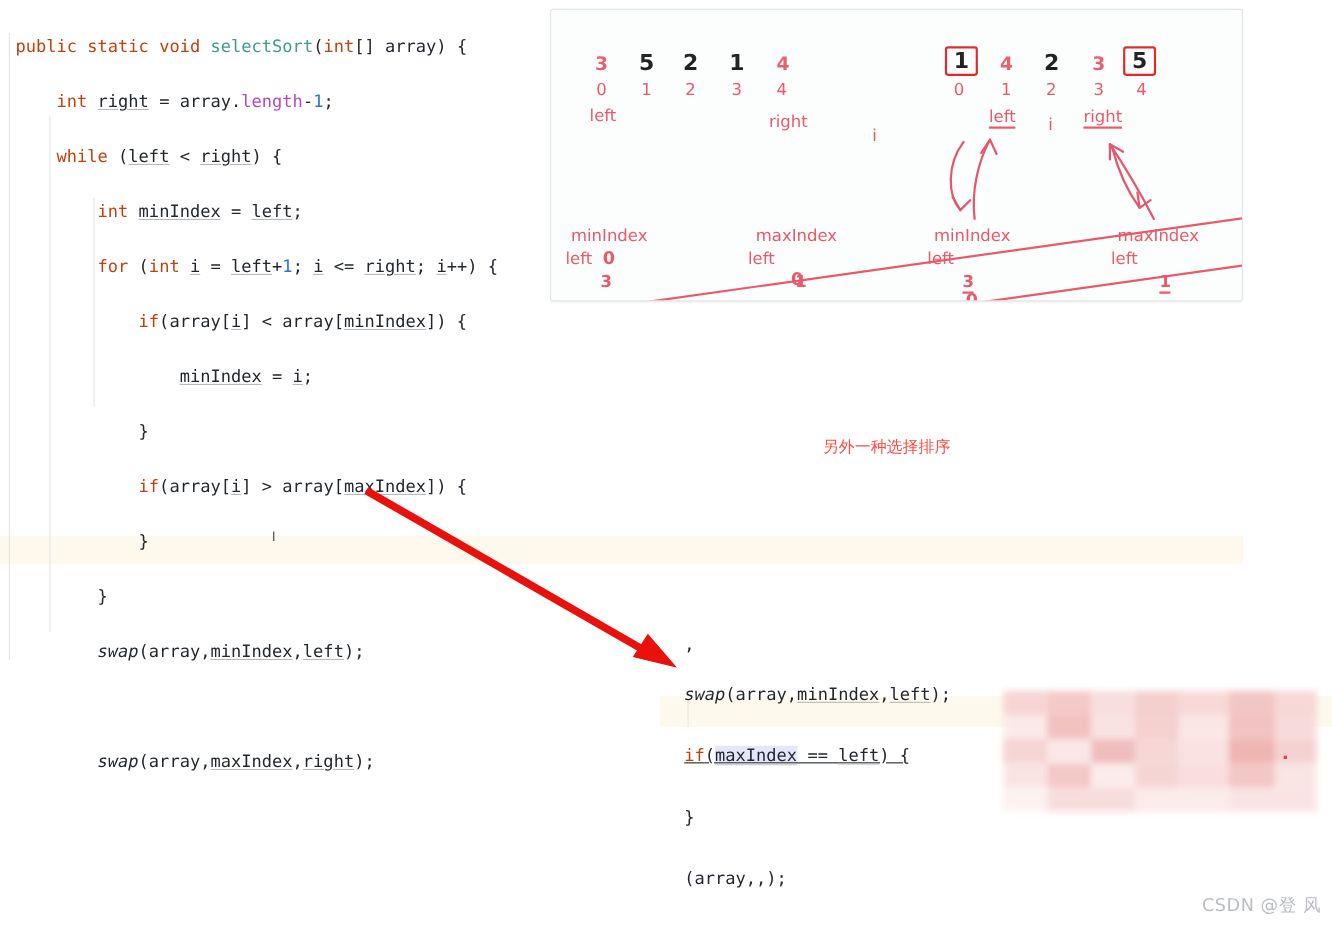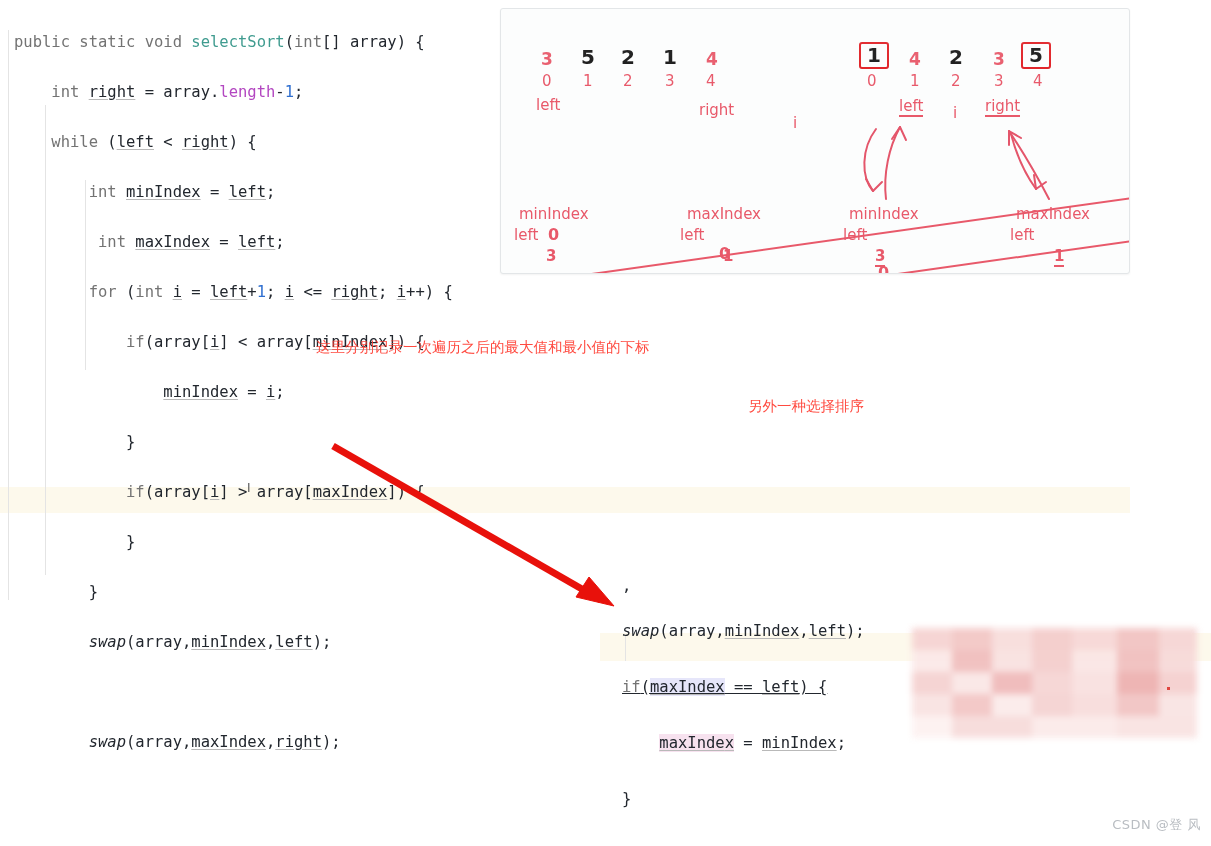--- a/index.html
+++ b/index.html
@@ -15,21 +15,21 @@
   .code{
     position:absolute;
     font-family:"DejaVu Sans Mono","Liberation Mono",monospace;
     font-size:15.5px;
     line-height:25px;
     color:#22272e;
     white-space:pre;
     letter-spacing:0px;
   }
   .code .ln{display:block;height:25px;position:relative;}
-  .kw{color:#737373;}
+  .kw{color:#c2410c;}
   .fn{color:#3f9b8f;}
   .num{color:#2f6fd0;}
   .prop{color:#b347c1;margin-top:31px;}
   .var{ text-decoration:underline; text-decoration-color:#b9b9b9; text-underline-offset:2px;}
   .ital{font-style:italic;}
   .hl-blue{background:#e6e6fa;}
   .hl-pink{background:#f7e2ef;}
 
   
   .guide{position:absolute;width:1px;background:#e4e4e4;}
@@ -75,21 +75,21 @@
     font-size:14.5px;white-space:nowrap;opacity:.92;
   }
   .arrow{position:absolute;left:0;top:0;width:1211px;height:846px;pointer-events:none;}
 
   
   .mosaic{position:absolute;filter:blur(3px);opacity:.95;}
   .mosaic i{position:absolute;display:block;}
 
   .wm{
     position:absolute;right:10px;bottom:12px;
-    color:#b9bdc2;font-size:13px;
+    color:#b9bdc2;font-size:16px;
     font-family:"DejaVu Sans","Liberation Sans",sans-serif;
     letter-spacing:.5px;
   }
   .caret{position:absolute;color:#5a5a5a;font-size:12px;font-family:"DejaVu Sans","Liberation Sans",sans-serif;}
 </style>
 </head>
 <body>
 
 <div class="stage">
 
@@ -99,21 +99,20 @@
 
     <div class="guide" style="left:8px;top:30px;height:570px;"></div>
     <div class="guide" style="left:45px;top:105px;height:470px;"></div>
     <div class="guide" style="left:85px;top:180px;height:190px;"></div>
 
     <div class="code" style="left:14px;top:5px;">
 <span class="ln"><span class="kw">public</span> <span class="kw">static</span> <span class="kw">void</span> <span class="fn">selectSort</span>(<span class="kw">int</span>[] array) {</span>
 <span class="ln">    <span class="kw">int</span> <span class="var">right</span> = array.<span class="prop">length</span>-<span class="num">1</span>;</span>
 <span class="ln">    <span class="kw">while</span> (<span class="var">left</span> &lt; <span class="var">right</span>) {</span>
 <span class="ln">        <span class="kw">int</span> <span class="var">minIndex</span> = <span class="var">left</span>;</span>
-<span class="ln">         <span class="kw">int</span> <span class="var">maxIndex</span> = <span class="var">left</span>;</span>
 <span class="ln">        <span class="kw">for</span> (<span class="kw">int</span> <span class="var">i</span> = <span class="var">left</span>+<span class="num">1</span>; <span class="var">i</span> &lt;= <span class="var">right</span>; <span class="var">i</span>++) {</span>
 <span class="ln">            <span class="kw">if</span>(array[<span class="var">i</span>] &lt; array[<span class="var">minIndex</span>]) {</span>
 <span class="ln">                <span class="var">minIndex</span> = <span class="var">i</span>;</span>
 <span class="ln">            }</span>
 <span class="ln">            <span class="kw">if</span>(array[<span class="var">i</span>] &gt; array[<span class="var">maxIndex</span>]) {</span>
 <span class="ln">            }</span>
 <span class="ln">        }</span>
 <span class="ln">        <span class="ital">swap</span>(array,<span class="var">minIndex</span>,<span class="var">left</span>);</span>
 <span class="ln"> </span>
 <span class="ln">        <span class="ital">swap</span>(array,<span class="var">maxIndex</span>,<span class="var">right</span>);</span>
@@ -195,40 +194,38 @@
         <path d="M385,190 C382,165 388,138 399,118"></path>
         <path d="M399,118 l-8,12 M399,118 l6,13"></path>
         <path d="M510,125 C516,148 524,165 535,180"></path>
         <path d="M535,180 l-2,-14 M535,180 l10,-7"></path>
         <path d="M548,190 C535,165 520,140 508,122"></path>
         <path d="M508,122 l0,14 M508,122 l12,7"></path>
       </g>
     </svg>
   </div>
 
-  <div class="cn" style="left:316px;top:338px;">这里分别记录一次遍历之后的最大值和最小值的下标</div>
   <div class="cn" style="left:748px;top:397px;">另外一种选择排序</div>
 
   <svg class="arrow">
     <g stroke="#e8110b" stroke-width="7" fill="#e8110b" stroke-linecap="butt">
       <line x1="333" y1="446" x2="601" y2="600"></line>
       <polygon points="614,606 576,597 589,577" stroke-width="1"></polygon>
     </g>
   </svg>
 
   <div style="position:absolute;left:600px;top:545px;width:611px;height:280px;">
 
     <div class="band" style="left:0;top:88px;width:611px;height:28px;"></div>
     <div class="guide" style="left:25px;top:90px;height:26px;"></div>
 
     <div class="code" style="left:22px;top:4px;">
 <span class="ln" style="height:20px;">,</span>
 <span class="ln" style="height:31px;"><span class="ital">swap</span>(array,<span class="var">minIndex</span>,<span class="var">left</span>);</span>
 <span class="ln" style="height:31px;text-decoration:underline;"><span class="kw">if</span>(<span class="var hl-blue">maxIndex</span> == <span class="var">left</span>) {</span>
-<span class="ln" style="height:31px;">    <span class="var hl-pink">maxInde</span><span class="var hl-pink">x</span> = <span class="var">minIndex</span>;</span>
 <span class="ln" style="height:31px;">}</span>
 <span class="ln" style="height:31px;">(array,,);</span>
 
 
 
     </div>
 
     <div class="mosaic" style="left:312px;top:83px;width:285px;height:110px;">
       <i style="left:0;top:0;width:40px;height:22px;background:#f6d4d3;"></i>
       <i style="left:40px;top:0;width:40px;height:22px;background:#f3c8c7;"></i>

